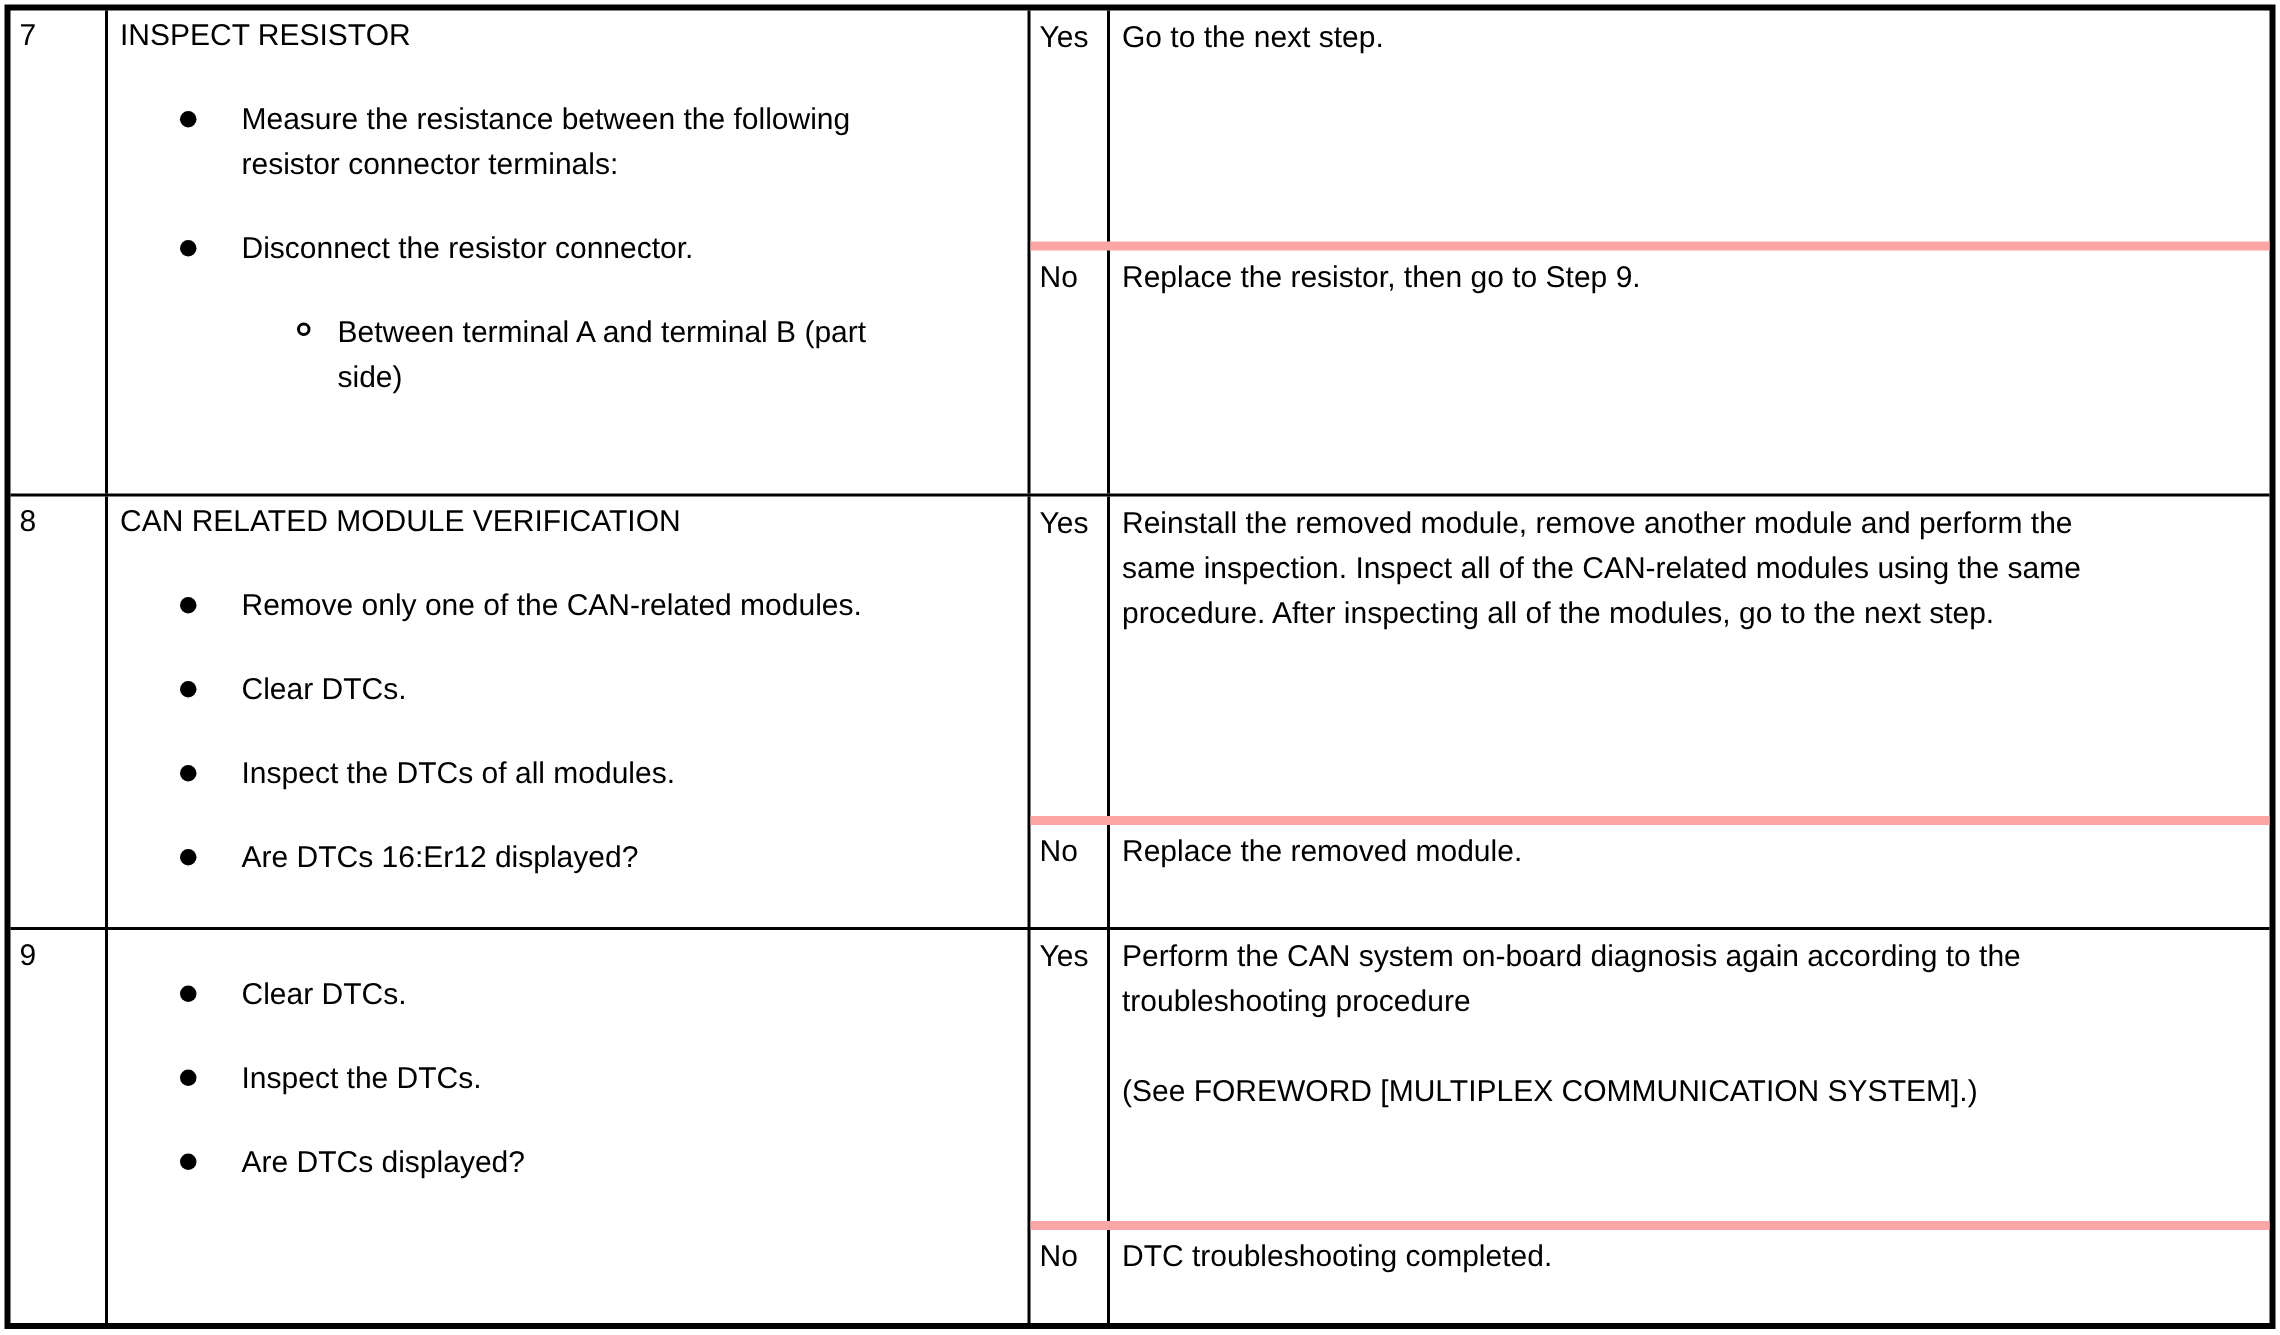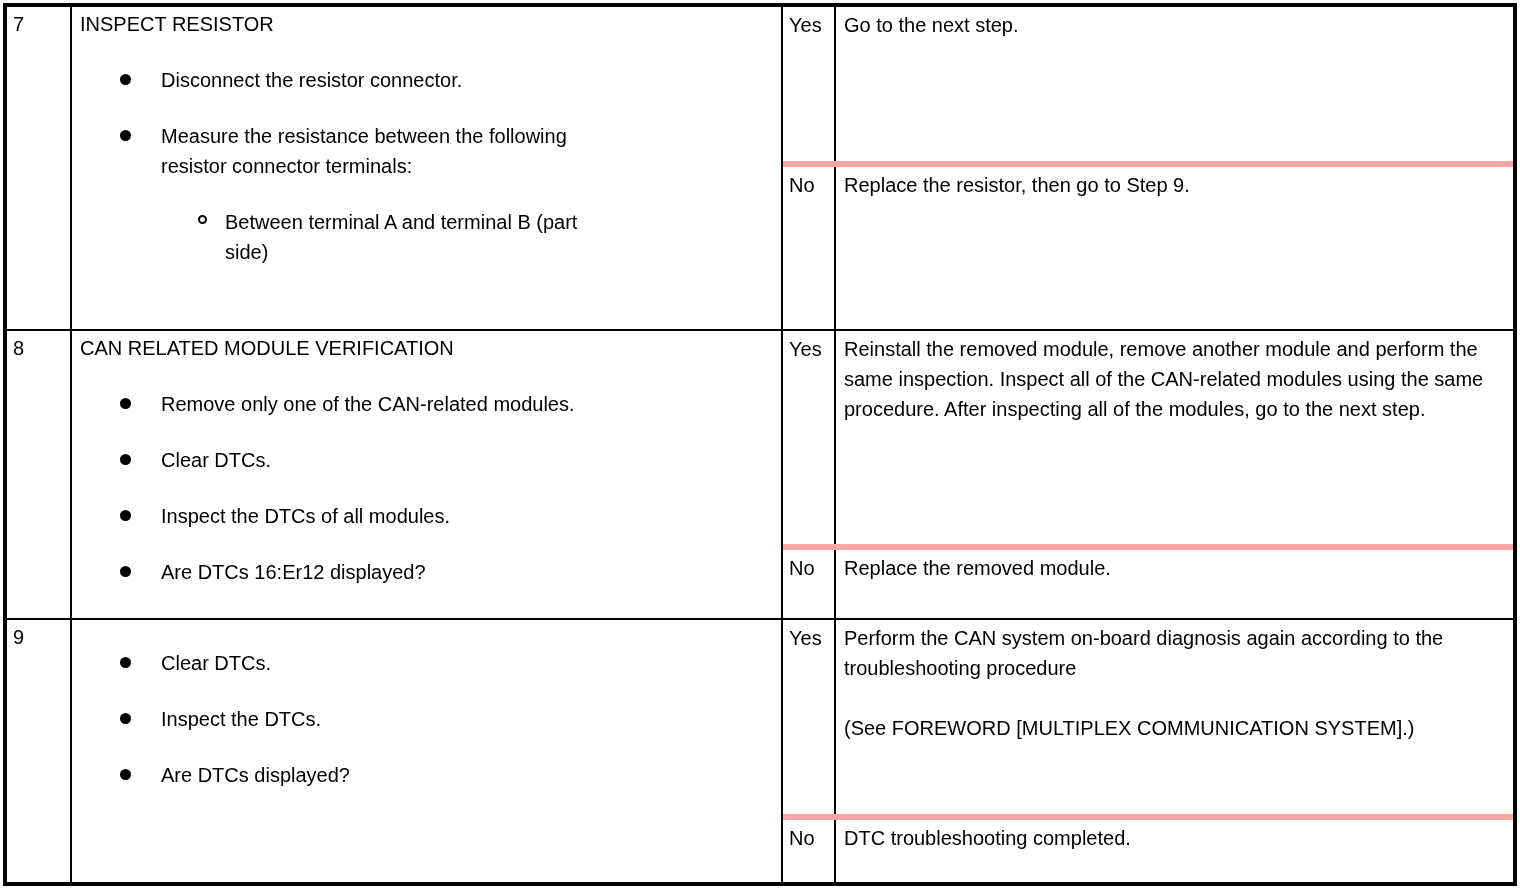--- a/index.html
+++ b/index.html
@@ -15,21 +15,21 @@
   .step:last-child { border-bottom:none; }
   .step.r7 { height:324px; }
   .step.r8 { height:289px; }
   .step.r9 { height:262px; }
 
   .cell-num {
     flex:none; width:65px; border-right:2px solid #000;
     padding:2px 4px 0 6px;
   }
   .cell-inspection {
-    flex:none; width:711px; border-right:2px solid #000;
+    flex:none; width:615px; border-right:2px solid #000;
     padding:2px 6px 0 8px; overflow:hidden;
   }
   .right-pane { flex:1; display:flex; flex-direction:column; min-width:0; }
   .sub-row { display:flex; min-height:0; }
   .sub-row.yes-row { border-bottom:6px solid #fca5a5; }
   .r7 .yes-row { height:160px; }
   .r7 .no-row  { flex:1; }
   .r8 .yes-row { height:219px; }
   .r8 .no-row  { flex:1; }
   .r9 .yes-row { height:200px; }
@@ -67,25 +67,25 @@
 <div class="doc-table">
 
   <div class="step r7">
     <div class="cell-num">
       <div>7</div>
     </div>
     <div class="cell-inspection">
       <div class="step-title">INSPECT RESISTOR</div>
       <div class="bullet">
         <span class="dot"></span>
-        <span class="bullet-text">Disconnect the resistor connector.</span>
+        <span class="bullet-text">Measure the resistance between the following resistor connector terminals:</span>
       </div>
       <div class="bullet">
         <span class="dot"></span>
-        <span class="bullet-text">Measure the resistance between the following resistor connector terminals:</span>
+        <span class="bullet-text">Disconnect the resistor connector.</span>
       </div>
       <div class="sub-bullet">
         <span class="ring"></span>
         <span class="bullet-text">Between terminal A and terminal B (part side)</span>
       </div>
     </div>
     <div class="right-pane">
       <div class="sub-row yes-row">
         <div class="cell-yn">Yes</div>
         <div class="cell-action">

